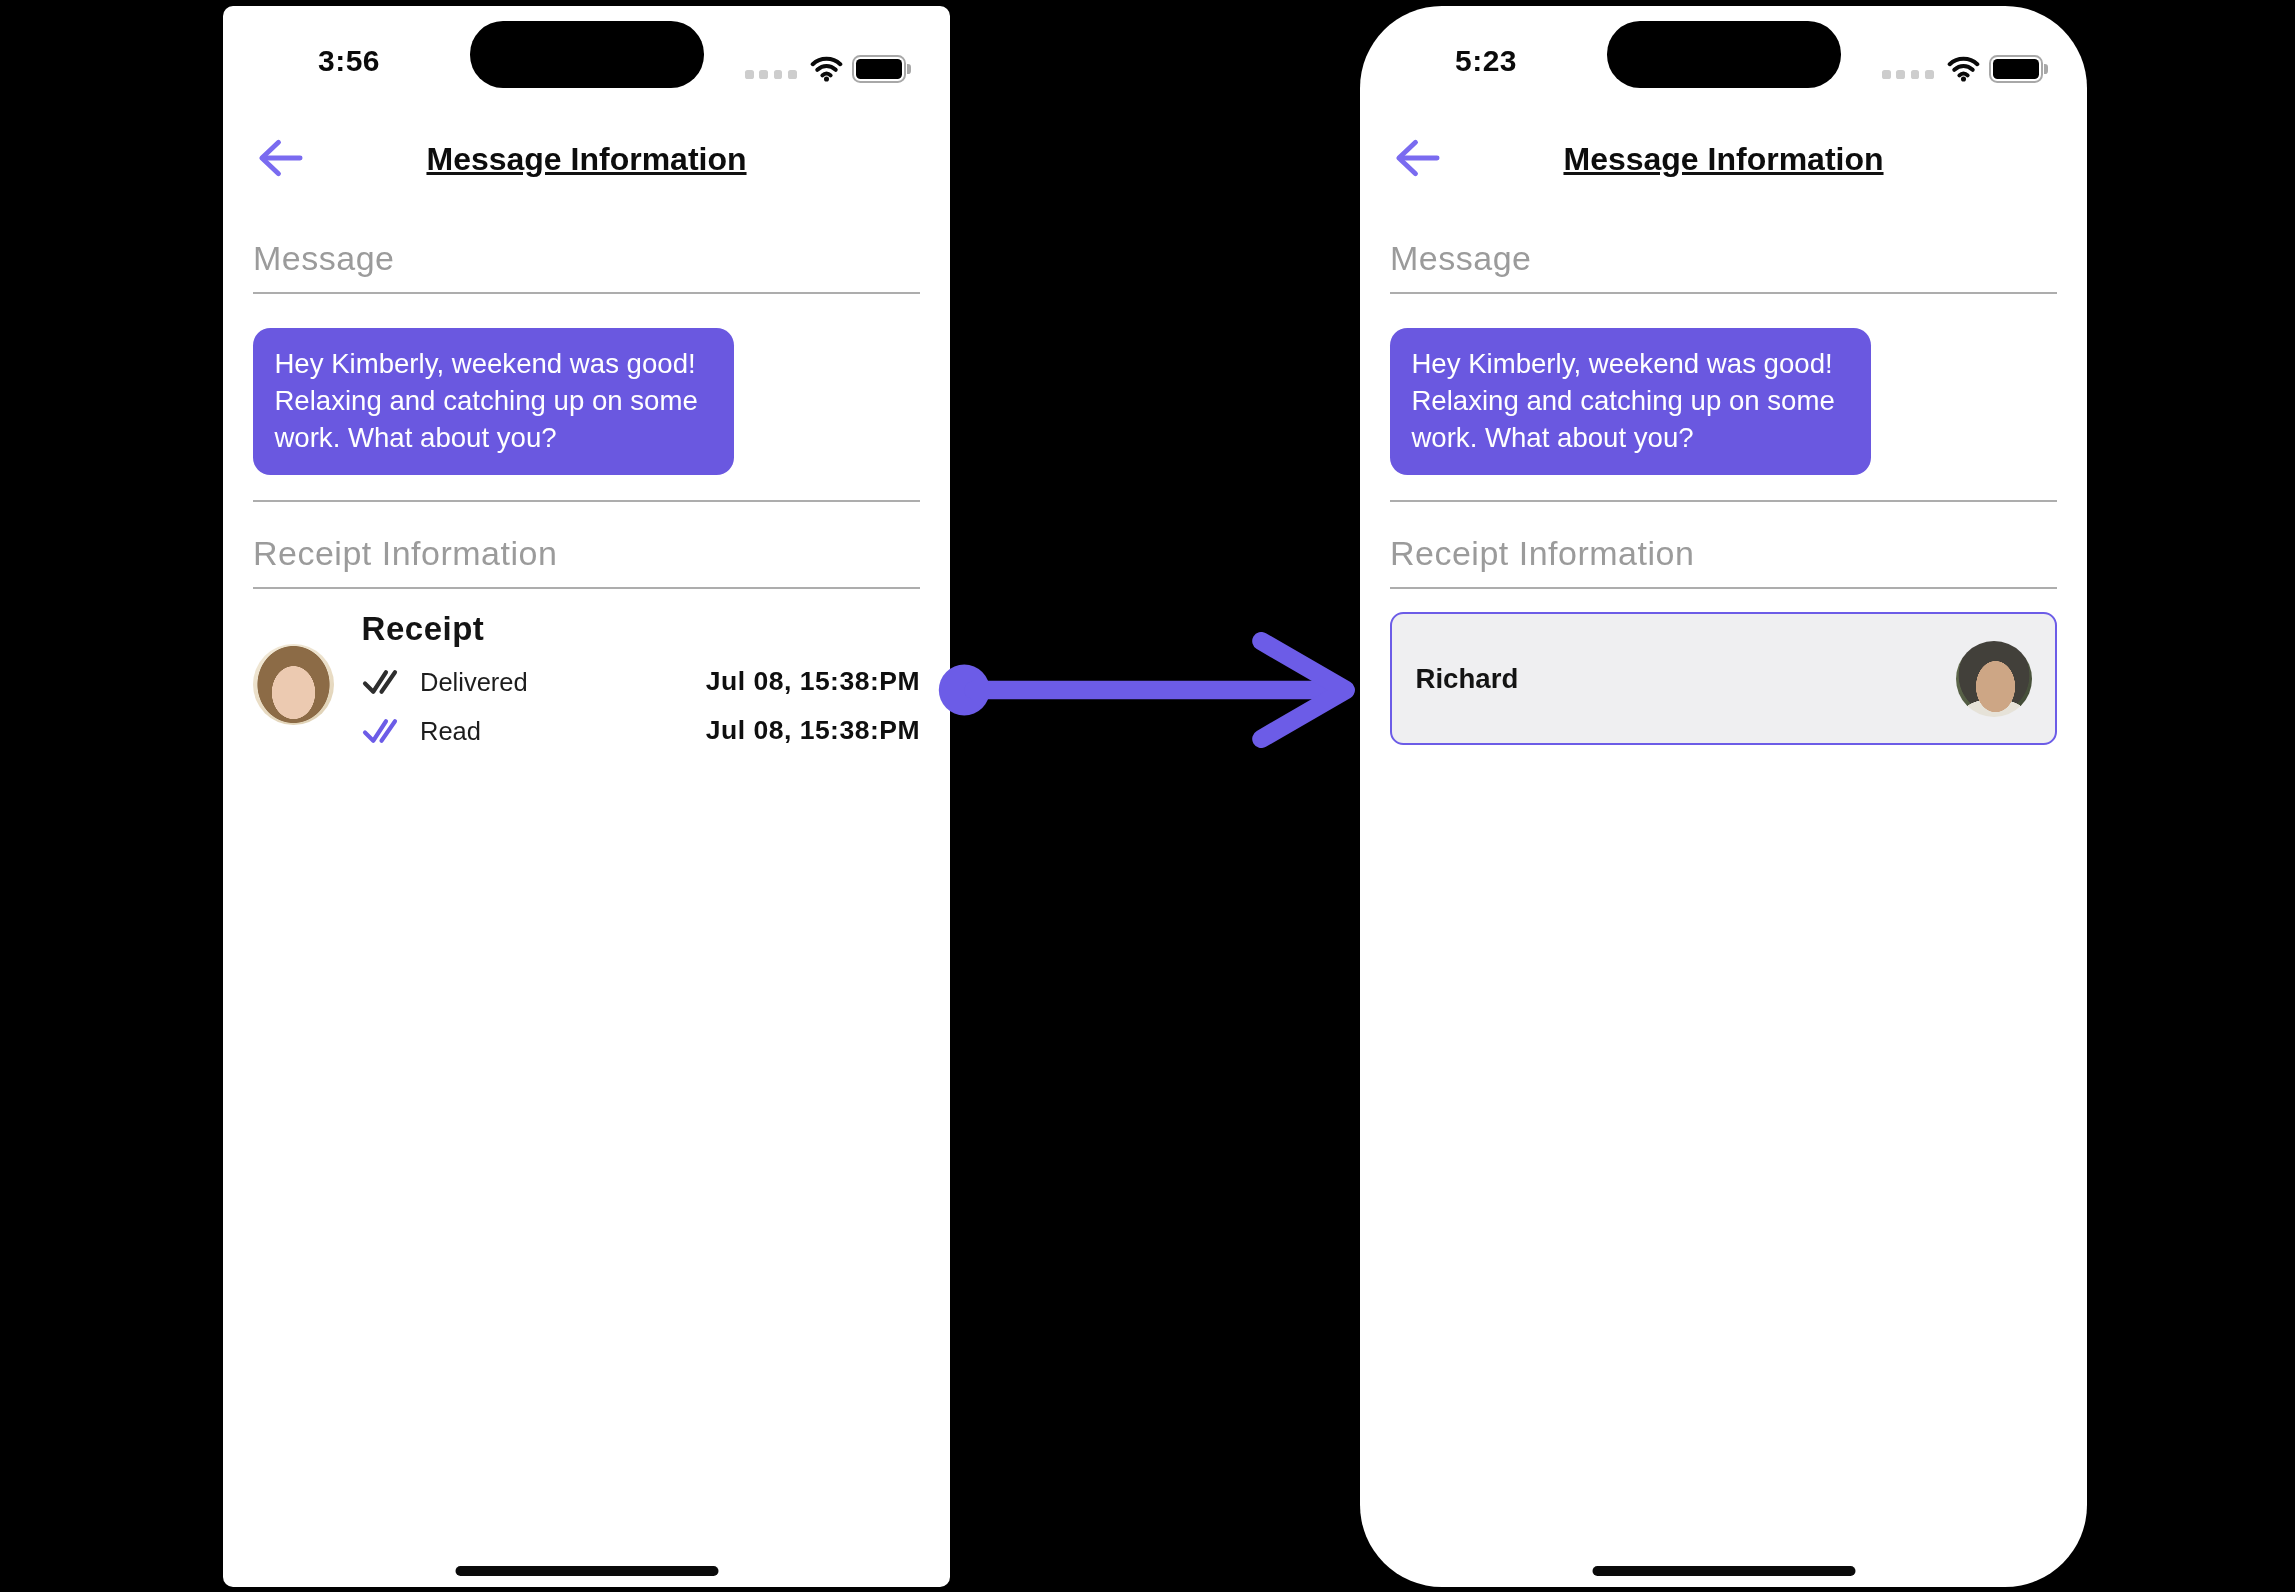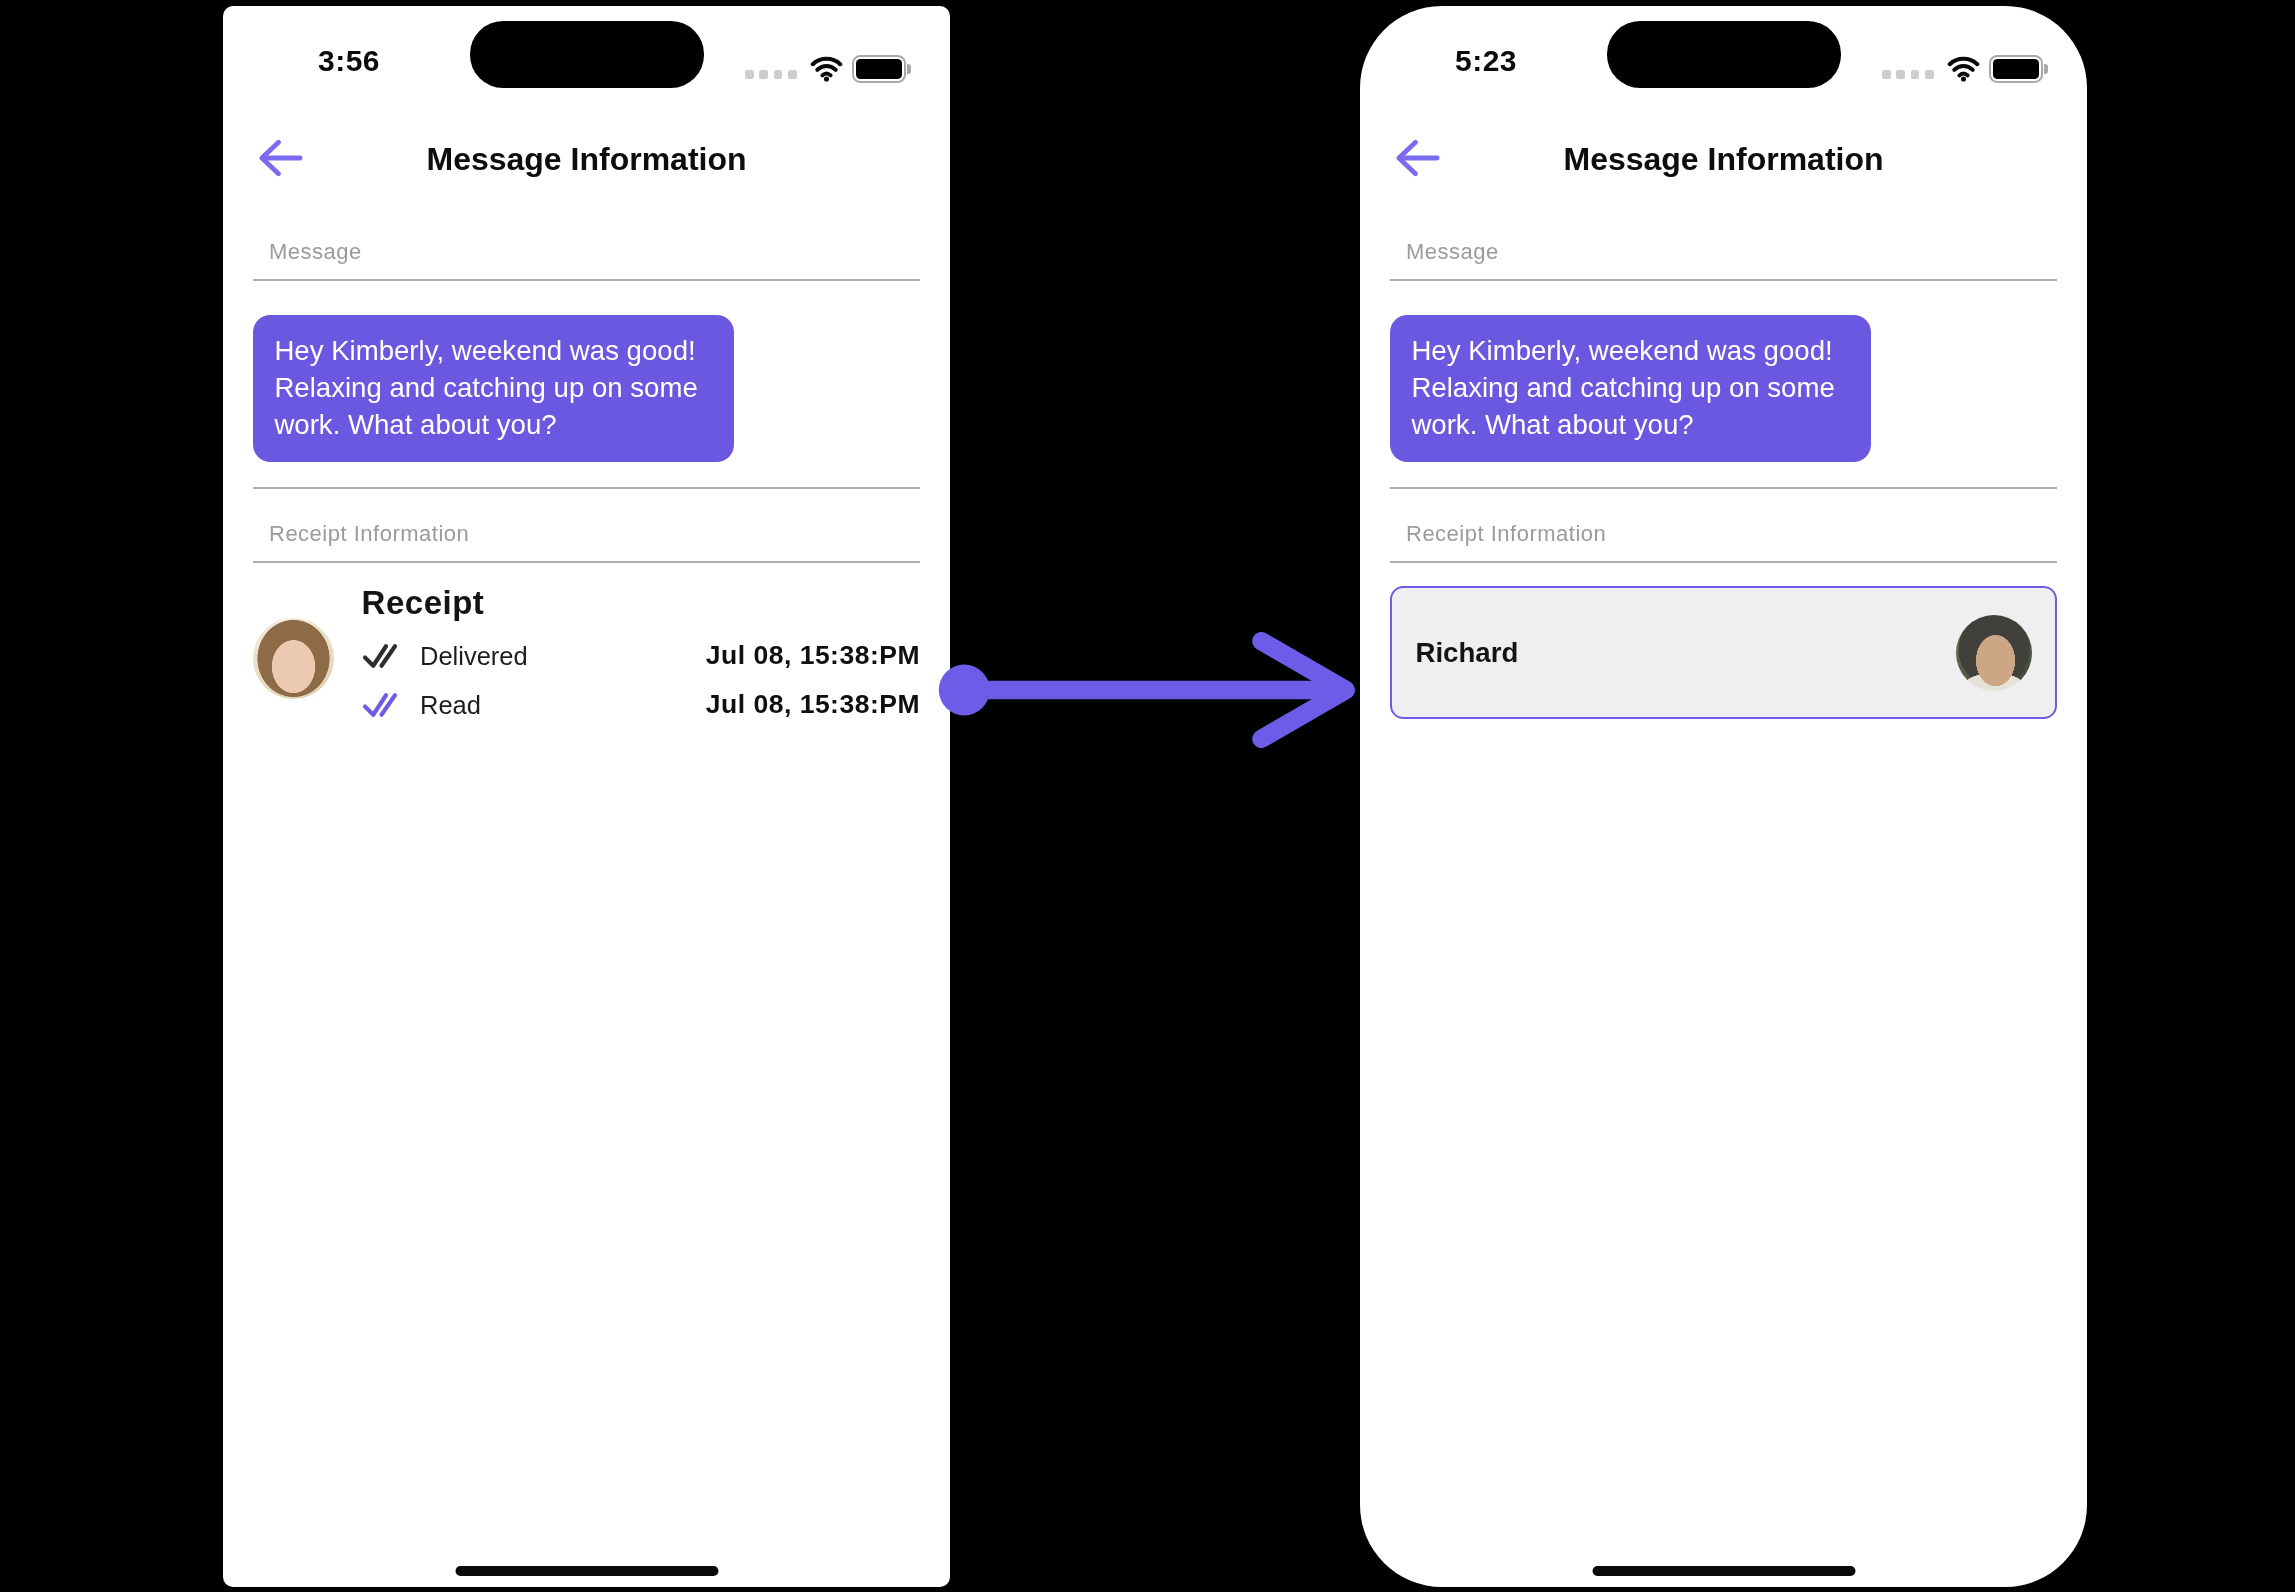--- a/index.html
+++ b/index.html
@@ -43,25 +43,25 @@
     position: absolute; inset: 0; border: 2.6px solid #a8a8a8; border-radius: 8.2px;
   }
   .battery .fill { position: absolute; top: 4.1px; bottom: 4.1px; left: 4.1px; right: 4.1px; background: #000; border-radius: 4.6px; }
   .battery .nub {
     position: absolute; right: -4.6px; top: 8.7px; width: 4.1px; height: 10.2px;
     background: #a8a8a8; border-radius: 0 3.1px 3.1px 0;
   }
 
   
   .content { position: absolute; top: 127px; left: 30px; right: 30px; }
-  .nav { position: relative; height: 57px; }
+  .nav { position: relative; height: 57px; text-decoration: underline; }
   .back-btn { position: absolute; left: 2px; top: 3.1px; width: 49px; height: 44px; cursor: pointer; }
   .nav-title { text-align: center; font-size: 32px; font-weight: 700; color: #0d0d0d; padding-top: 8.2px; }
 
-  .section-label { margin-top: 49px; font-size: 22px; color: #9b9b9b; letter-spacing: 0.5px; margin-left: 16px; }
+  .section-label { margin-top: 49px; font-size: 34px; color: #9b9b9b; letter-spacing: 0.5px; }
   .divider { margin-top: 14.3px; height: 1.5px; background: #adadad; }
 
   .bubble-row { margin-top: 34px; display: flex; justify-content: flex-start; }
   .bubble {
     width: 481px; padding: 18.4px 21.4px;
     background: #6A58E0; border-radius: 17.4px;
     color: #fff; font-size: 27.6px; line-height: 1.33;
     white-space: pre-wrap;
   }
   .divider.after-bubble { margin-top: 25.5px; }

